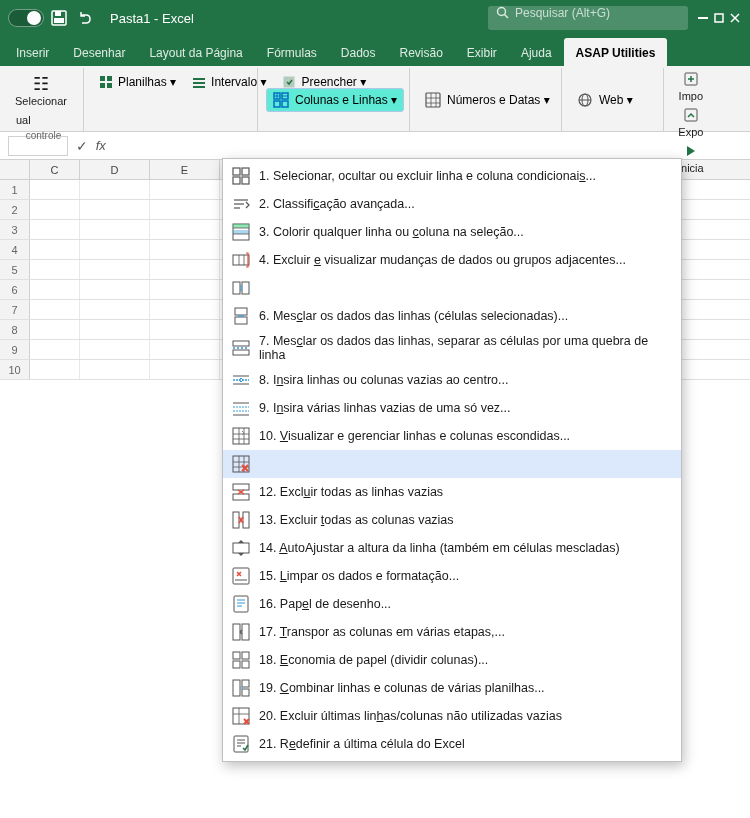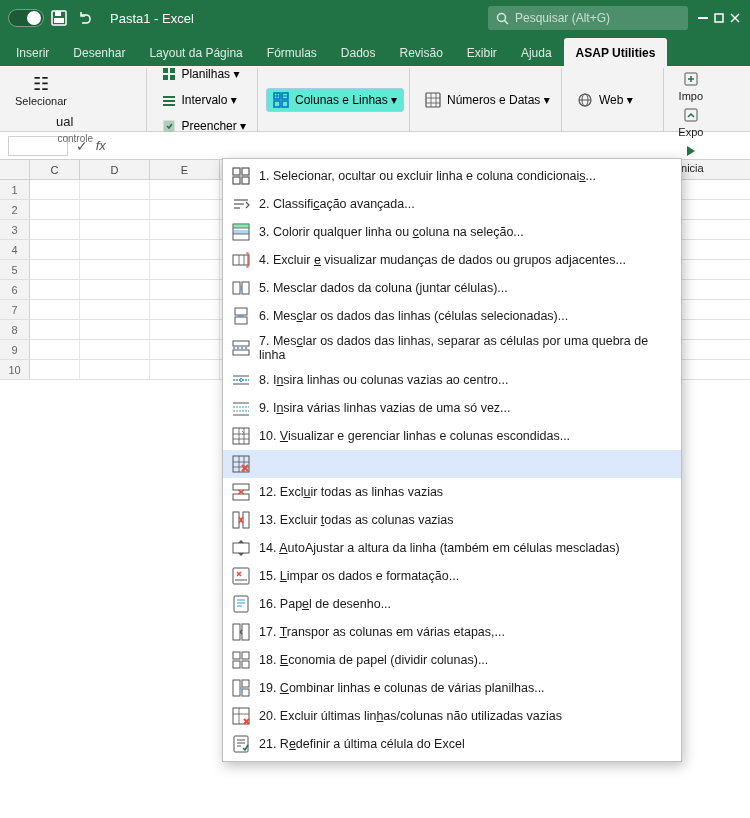--- a/index.html
+++ b/index.html
@@ -45,21 +45,21 @@
       top: 1px;
       right: 2px;
     }
     .search-bar {
       background: rgba(255,255,255,0.2);
       border: none;
       border-radius: 3px;
       height: 24px;
       width: 200px;
       display: flex;
-      align-items: center;
+      align-items: flex-start;
       padding: 0 8px;
       color: white;
       font-size: 12px;
       gap: 6px;
     }
 
     
     .ribbon-tabs {
       background: #217346;
       height: 30px;
@@ -359,28 +359,28 @@
 
 <div class="ribbon-content">
 
   <div class="ribbon-group" style="min-width:80px;">
     <div class="ribbon-group-buttons">
       <button class="ribbon-btn" style="min-width:55px;">
         <span style="font-size:18px;">☷</span>
         <span style="font-size:11px;">Selecionar</span>
       </button>
       <button class="ribbon-btn ribbon-btn-small">
-        <span style="font-size:13px;margin-left:40px;">ual</span>
+        <span style="font-size:11px;">ual</span>
       </button>
     </div>
     <div class="ribbon-group-label">controle</div>
   </div>
 
   <div class="ribbon-group" style="min-width:90px;justify-content:center;">
-    <div style="display:flex;flex-direction:column;gap:2px;align-items:flex-start;width:100%;justify-content:center;flex:1;">
+    <div style="display:flex;gap:2px;align-items:flex-start;width:100%;justify-content:space-between;flex:1;">
       <div class="dropdown-btn">
         <svg width="14" height="14" viewBox="0 0 14 14" fill="none" style="margin-right:2px">
           <rect x="1" y="1" width="5" height="5" fill="#217346"></rect>
             <rect x="8" y="1" width="5" height="5" fill="#217346"></rect>
           <rect x="1" y="8" width="5" height="5" fill="#217346"></rect>
             <rect x="8" y="8" width="5" height="5" fill="#217346"></rect>
         </svg>
         <span style="font-size:12px;">Planilhas ▾</span>
       </div>
       <div class="dropdown-btn">
@@ -621,21 +621,20 @@
       <span class="menu-text">4. Excluir <u>e</u> visualizar mudanças de dados ou grupos adjacentes...</span>
     </div>
     <div class="menu-item">
       <div class="menu-icon">
         <svg width="18" height="18" viewBox="0 0 18 18" fill="none">
           <rect x="1" y="3" width="7" height="12" stroke="#555" stroke-width="1" fill="none"></rect>
           <rect x="10" y="3" width="7" height="12" stroke="#555" stroke-width="1" fill="none"></rect>
           <path d="M8 9 L10 9 M8 7 L10 7 M8 11 L10 11" stroke="#3498db" stroke-width="1.2"></path>
         </svg>
       </div>
-      <span class="menu-text">5. Mesclar dados da coluna (juntar células)...</span>
     </div>
     <div class="menu-item">
       <div class="menu-icon">
         <svg width="18" height="18" viewBox="0 0 18 18" fill="none">
           <rect x="3" y="1" width="12" height="7" stroke="#555" stroke-width="1" fill="none"></rect>
           <rect x="3" y="10" width="12" height="7" stroke="#555" stroke-width="1" fill="none"></rect>
           <path d="M9 8 L9 10 M7 8 L7 10 M11 8 L11 10" stroke="#3498db" stroke-width="1.2"></path>
         </svg>
       </div>
       <span class="menu-text">6. Mes<u>c</u>lar os dados das linhas (células selecionadas)...</span>

